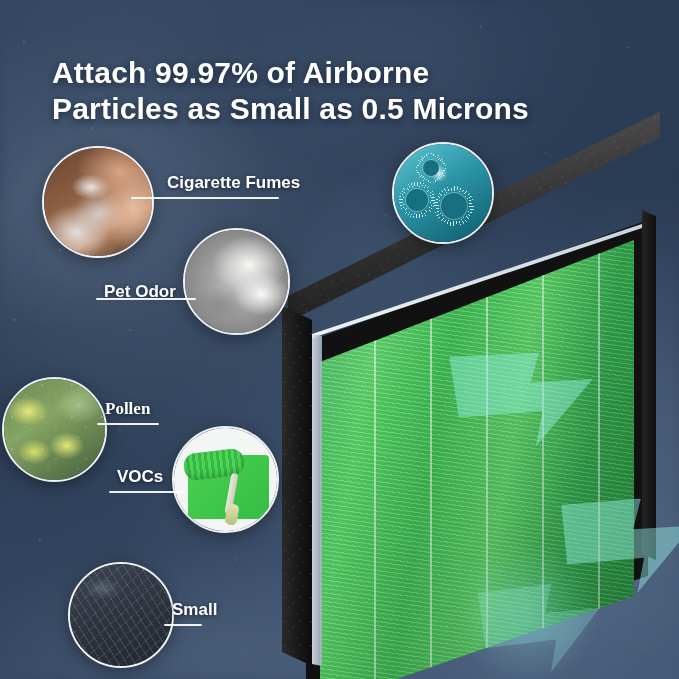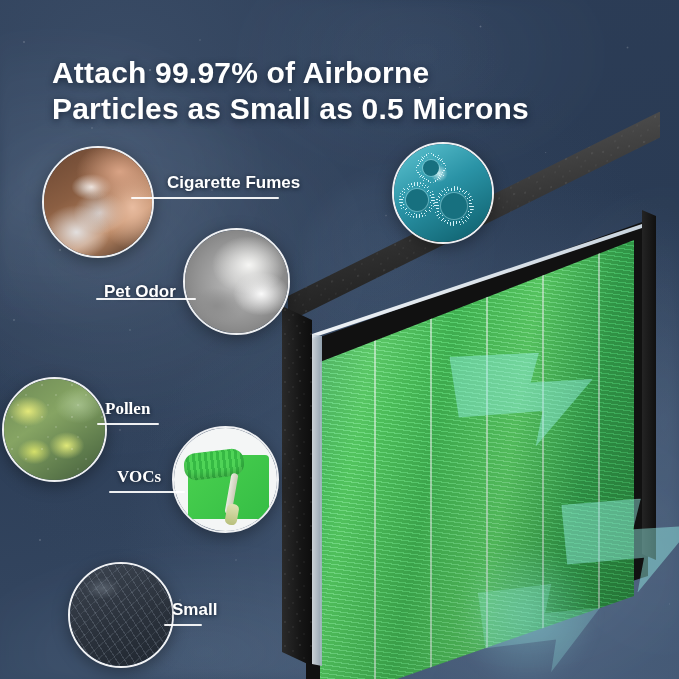--- a/index.html
+++ b/index.html
@@ -268,21 +268,21 @@
   <div class="rule" style="left:97px;top:423px;width:62px;"></div>
 
   <div class="cc" style="left:172px;top:426px;width:103px;height:103px;">
     <div class="img img-voc">
       <div class="voc-wall"></div>
       <div class="voc-roll"></div>
       <div class="voc-handle"></div>
       <div class="voc-grip"></div>
     </div>
   </div>
-  <div class="lbl" style="left:117px;top:467px;font-family:Liberation Serif, serif;">VOCs</div>
+  <div class="lbl" style="left:117px;top:467px;">VOCs</div>
   <div class="rule" style="left:109px;top:491px;width:76px;"></div>
 
   <div class="cc" style="left:68px;top:562px;width:102px;height:102px;">
     <div class="img img-lint"></div>
   </div>
   <div class="lbl" style="left:172px;top:600px;">Small</div>
   <div class="rule" style="left:164px;top:624px;width:38px;"></div>
 
   <div class="cc" style="left:392px;top:142px;width:98px;height:98px;">
     <div class="img img-germ">

